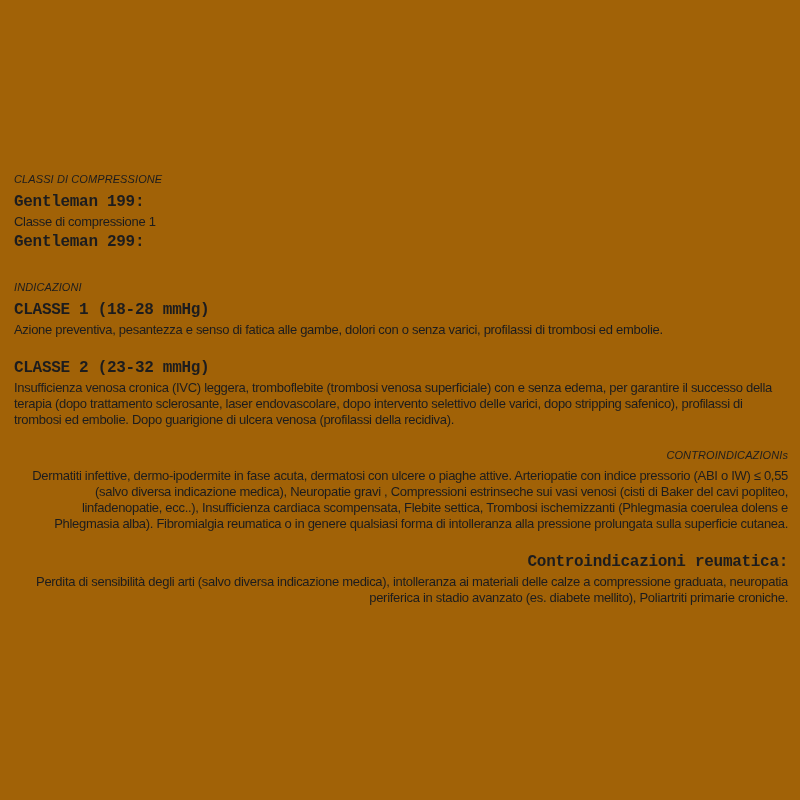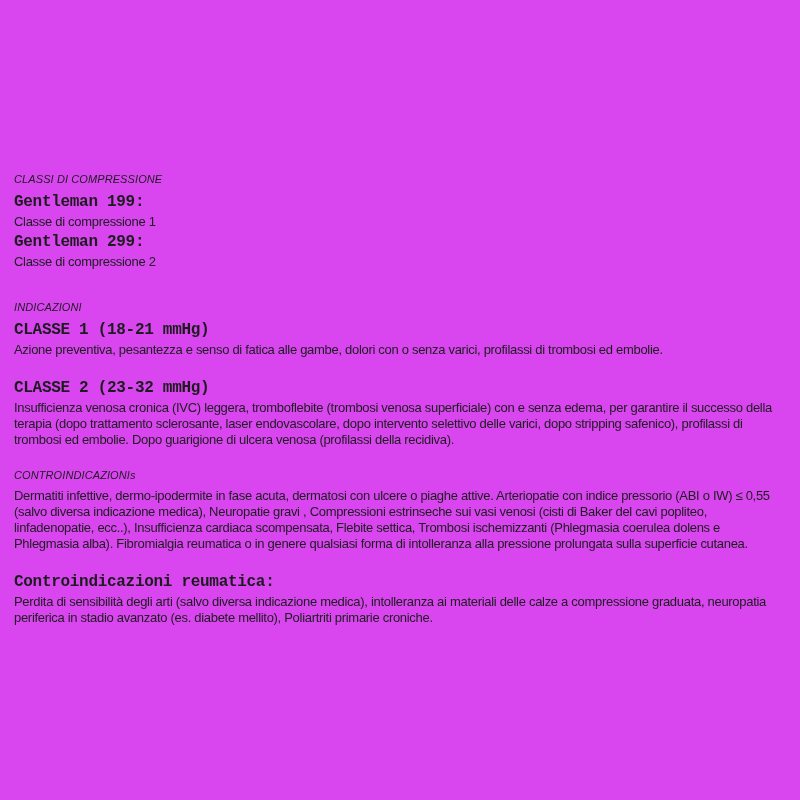--- a/index.html
+++ b/index.html
@@ -42,41 +42,40 @@
     margin: 0;
   }
   .para {
     font-weight: 400;
     font-size: 13px;
     line-height: 16px;
     letter-spacing: -0.3px;
     margin: 2px 0 0 0;
   }
   .section-indicazioni { margin-top: 28px; }
-  .section-controindicazioni { margin-top: 20px; }
+  .section-controindicazioni { margin-top: 20px; text-align: right; }
   .label-spaced { margin-top: 20px; }
   .label-relative { margin-top: 20px; }
 </style>
 </head>
 <body>
 
-<div class="page" style="background: #d946ef; color: rgb(28, 28, 30);">
+<div class="page" style="background: #a16207; color: rgb(28, 28, 30);">
   <div class="content">
 
     <section class="section-classi">
       <h2 class="sec-heading">CLASSI DI COMPRESSIONE</h2>
       <p class="label">Gentleman 199:</p>
       <p class="value-line">Classe di compressione 1</p>
       <p class="label">Gentleman 299:</p>
-      <p class="value-line">Classe di compressione 2</p>
     </section>
 
     <section class="section-indicazioni">
       <h2 class="sec-heading">INDICAZIONI</h2>
-      <p class="label">CLASSE 1 (18-21 mmHg)</p>
+      <p class="label">CLASSE 1 (18-28 mmHg)</p>
       <p class="para">Azione preventiva, pesantezza e senso di fatica alle gambe, dolori con o senza varici, profilassi di trombosi ed embolie.</p>
       <p class="label label-spaced">CLASSE 2 (23-32 mmHg)</p>
       <p class="para">Insufficienza venosa cronica (IVC) leggera, tromboflebite (trombosi venosa superficiale) con e senza edema, per garantire il successo della terapia (dopo trattamento sclerosante, laser endovascolare, dopo intervento selettivo delle varici, dopo stripping safenico), profilassi di trombosi ed embolie. Dopo guarigione di ulcera venosa (profilassi della recidiva).</p>
     </section>
 
     <section class="section-controindicazioni">
       <h2 class="sec-heading">CONTROINDICAZIONIs</h2>
       <p class="para">Dermatiti infettive, dermo-ipodermite in fase acuta, dermatosi con ulcere o piaghe attive. Arteriopatie con indice pressorio (ABI o IW) ≤ 0,55 (salvo diversa indicazione medica), Neuropatie gravi , Compressioni estrinseche sui vasi venosi (cisti di Baker del cavi popliteo, linfadenopatie, ecc..), Insufficienza cardiaca scompensata, Flebite settica, Trombosi ischemizzanti (Phlegmasia coerulea dolens e Phlegmasia alba). Fibromialgia reumatica o in genere qualsiasi forma di intolleranza alla pressione prolungata sulla superficie cutanea.</p>
       <p class="label label-relative">Controindicazioni reumatica:</p>
       <p class="para">Perdita di sensibilità degli arti (salvo diversa indicazione medica), intolleranza ai materiali delle calze a compressione graduata, neuropatia periferica in stadio avanzato (es. diabete mellito), Poliartriti primarie croniche.</p>

